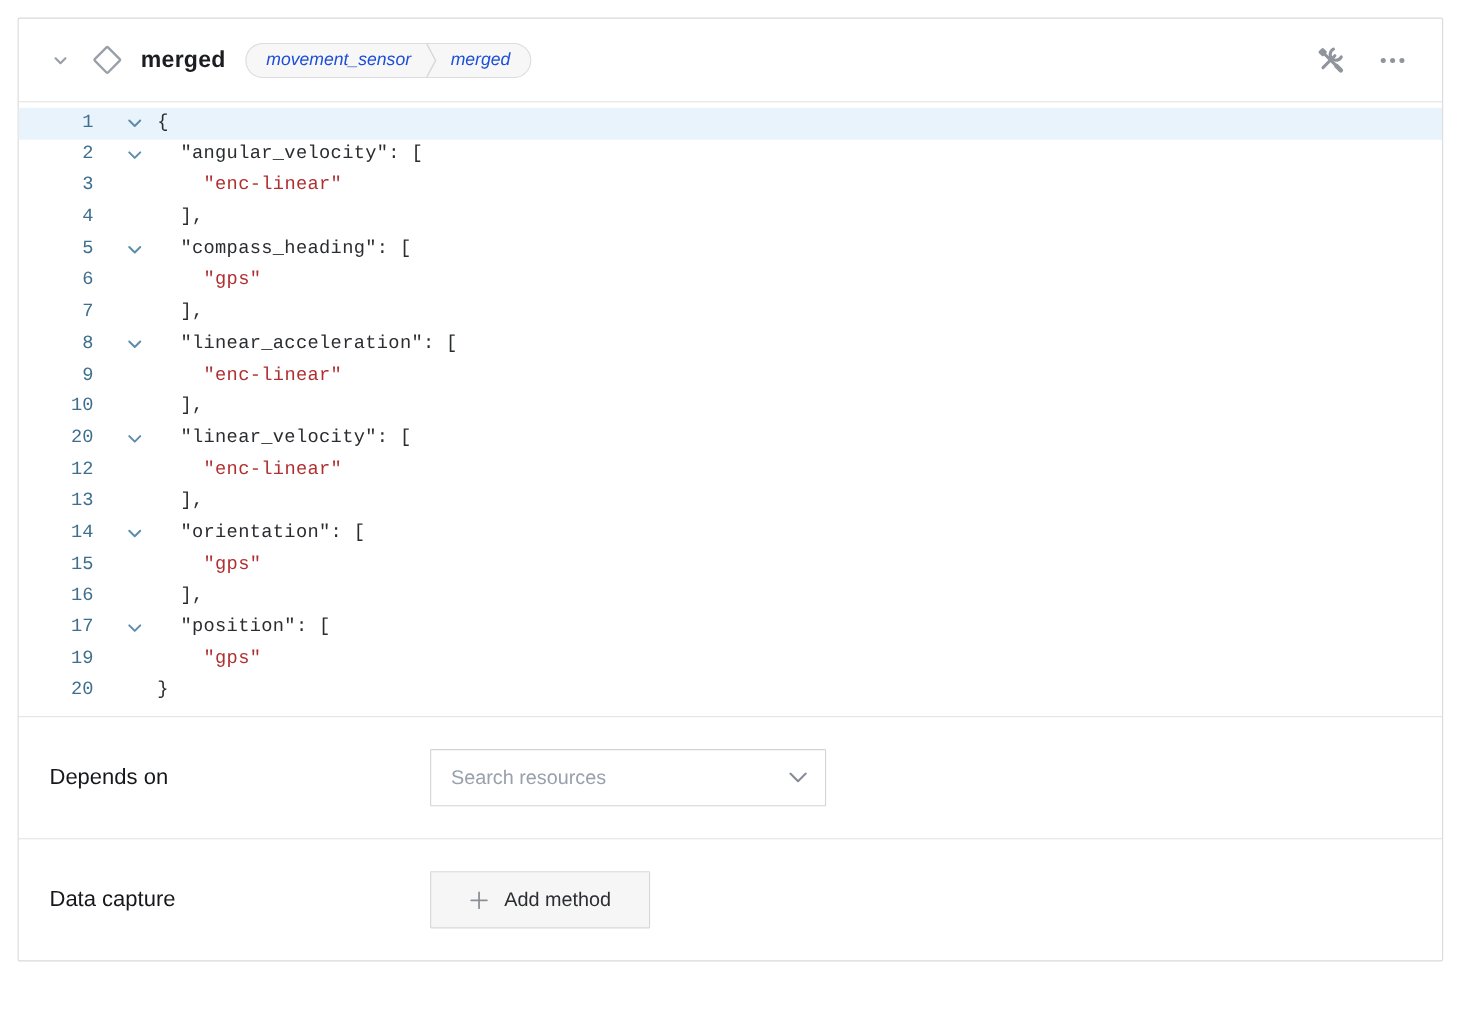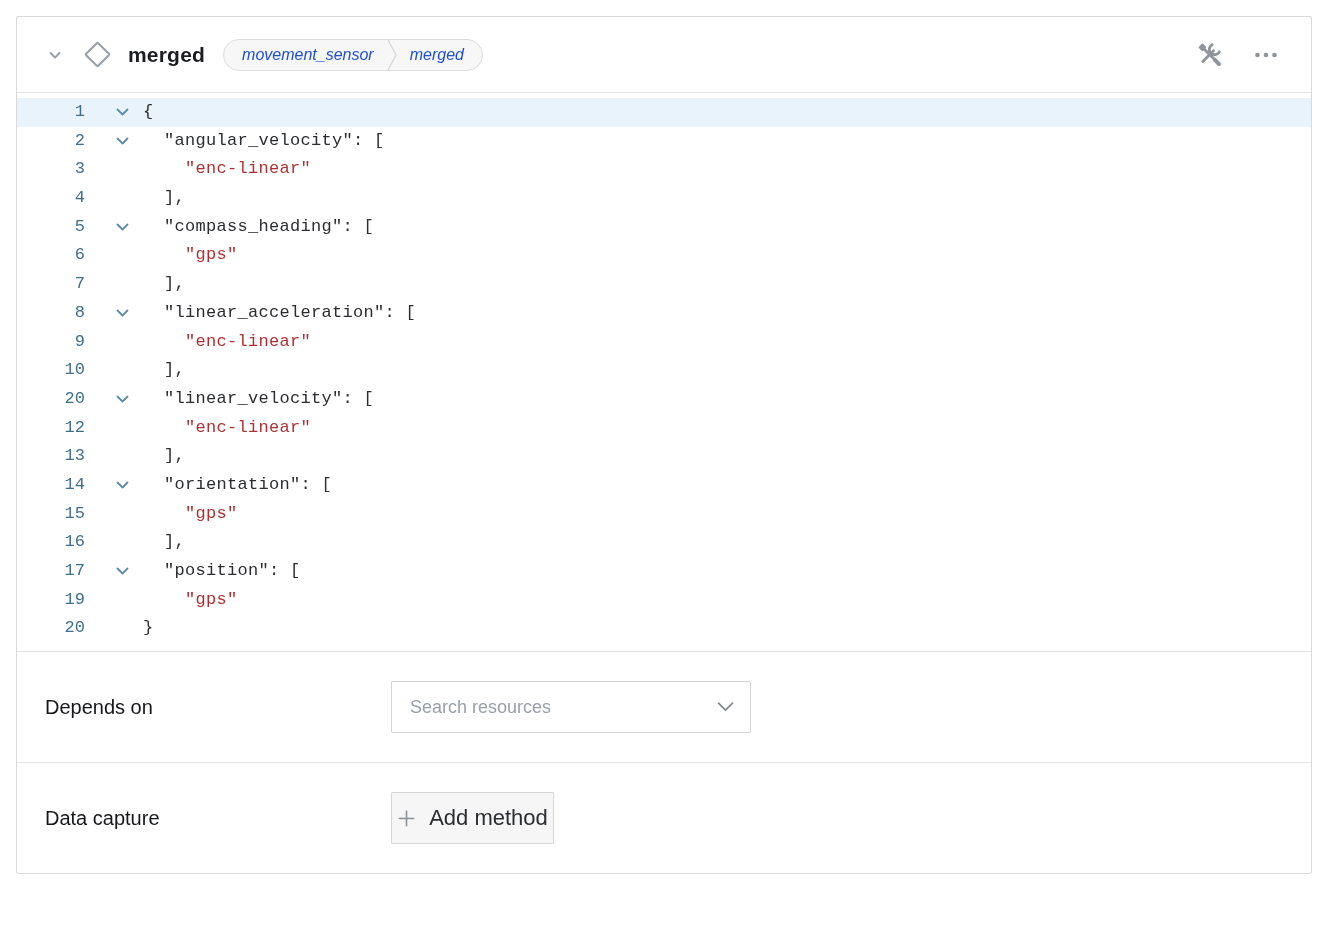--- a/index.html
+++ b/index.html
@@ -93,25 +93,25 @@
     font-size: 18px; color: #3b3d42;
     outline: none;
   }
   .select-wrap input::placeholder { color: #98a0ac; opacity: 1; }
   .select-wrap .chev {
     position: absolute; right: 17px; top: 50%; transform: translateY(-50%);
     pointer-events: none; display: inline-flex;
   }
   .btn {
     display: inline-flex; align-items: center; justify-content: center; gap: 13px;
-    width: 163px; height: 52px;
+    width: 200px; height: 52px;
     background: #f6f6f7;
     border: 1px solid #d7d7d9; border-radius: 1px;
     font-family: "Liberation Sans", sans-serif;
-    font-size: 22px; color: #2b2d30;
+    font-size: 18px; color: #2b2d30;
     cursor: pointer;
   }
 </style>
 </head>
 <body>
 
 <div class="card">
 
   <div class="header">
     <button class="icon-btn">

